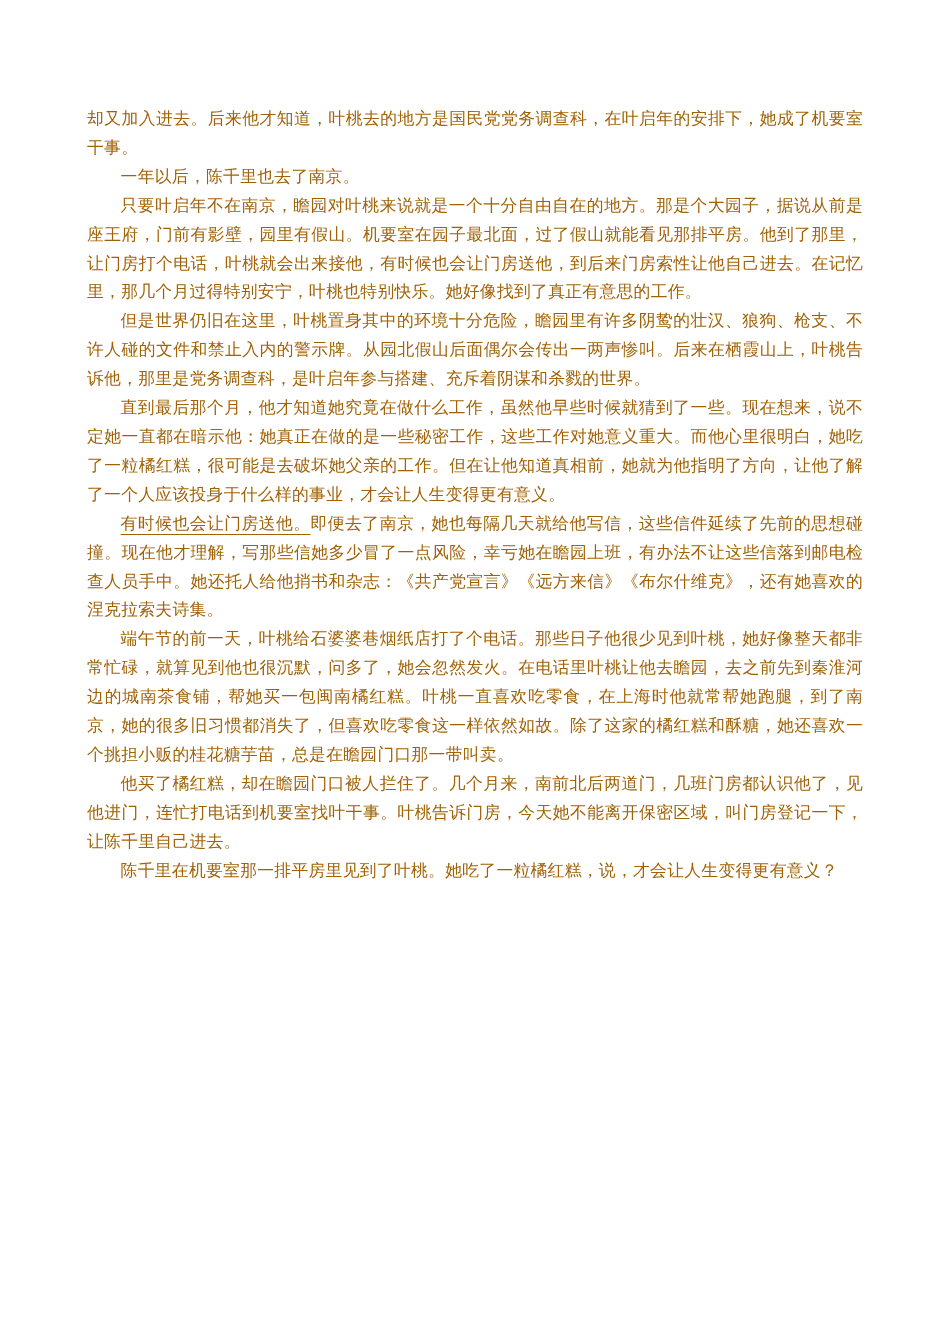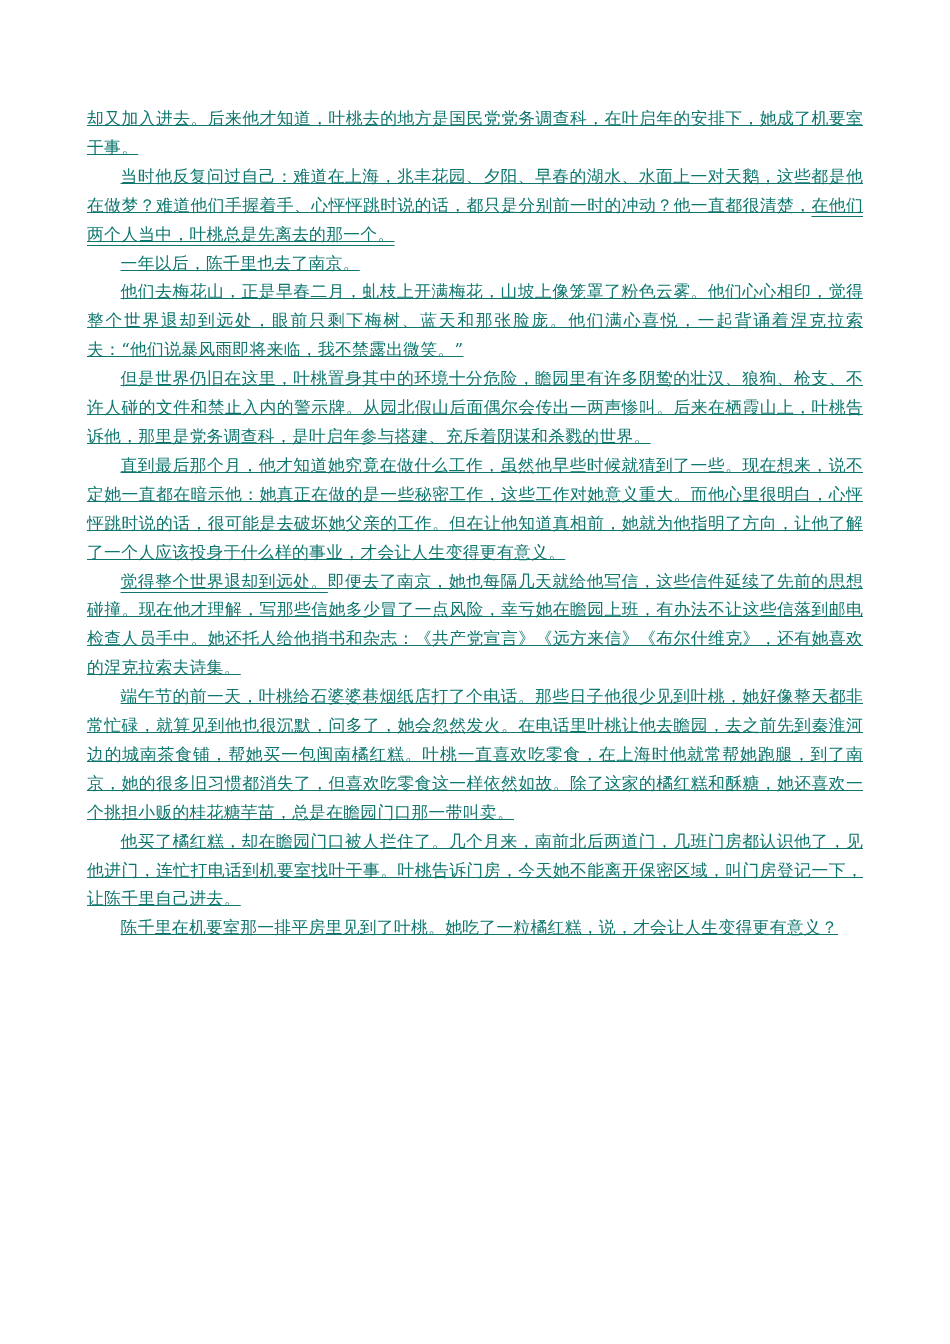--- a/index.html
+++ b/index.html
@@ -37,25 +37,24 @@
   .passage span.u {
     text-decoration: underline;
     text-decoration-thickness: 1px;
     text-underline-offset: 5px;
   }
 </style>
 </head>
 <body>
 
 <div class="page">
-  <div class="passage" style="color: #0f766e; text-decoration: underline;">
+  <div class="passage" style="color: #a16207;">
       <p class="no-indent"><span>却又加入进去。后来他才知道，叶桃去的地方是国民党党务调查科，在叶启年的安排下，她成了机要室干事。</span></p>
-      <p><span>当时他反复问过自己：难道在上海，兆丰花园、夕阳、早春的湖水、水面上一对天鹅，这些都是他在做梦？难道他们手握着手、心怦怦跳时说的话，都只是分别前一时的冲动？他一直都很清楚，</span><span class="u">在他们两个人当中，叶桃总是先离去的那一个。</span></p>
       <p><span>一年以后，陈千里也去了南京。</span></p>
-      <p><span>他们去梅花山，正是早春二月，虬枝上开满梅花，山坡上像笼罩了粉色云雾。他们心心相印，觉得整个世界退却到远处，眼前只剩下梅树、蓝天和那张脸庞。他们满心喜悦，一起背诵着涅克拉索夫：“他们说暴风雨即将来临，我不禁露出微笑。”</span></p>
+      <p><span>只要叶启年不在南京，瞻园对叶桃来说就是一个十分自由自在的地方。那是个大园子，据说从前是座王府，门前有影壁，园里有假山。机要室在园子最北面，过了假山就能看见那排平房。他到了那里，让门房打个电话，叶桃就会出来接他，有时候也会让门房送他，到后来门房索性让他自己进去。在记忆里，那几个月过得特别安宁，叶桃也特别快乐。她好像找到了真正有意思的工作。</span></p>
       <p><span>但是世界仍旧在这里，叶桃置身其中的环境十分危险，瞻园里有许多阴鸷的壮汉、狼狗、枪支、不许人碰的文件和禁止入内的警示牌。从园北假山后面偶尔会传出一两声惨叫。后来在栖霞山上，叶桃告诉他，那里是党务调查科，是叶启年参与搭建、充斥着阴谋和杀戮的世界。</span></p>
-      <p><span>直到最后那个月，他才知道她究竟在做什么工作，虽然他早些时候就猜到了一些。现在想来，说不定她一直都在暗示他：她真正在做的是一些秘密工作，这些工作对她意义重大。而他心里很明白，心怦怦跳时说的话，很可能是去破坏她父亲的工作。但在让他知道真相前，她就为他指明了方向，让他了解了一个人应该投身于什么样的事业，才会让人生变得更有意义。</span></p>
-      <p><span class="u">觉得整个世界退却到远处。</span><span>即便去了南京，她也每隔几天就给他写信，这些信件延续了先前的思想碰撞。现在他才理解，写那些信她多少冒了一点风险，幸亏她在瞻园上班，有办法不让这些信落到邮电检查人员手中。她还托人给他捎书和杂志：《共产党宣言》《远方来信》《布尔什维克》，还有她喜欢的涅克拉索夫诗集。</span></p>
+      <p><span>直到最后那个月，他才知道她究竟在做什么工作，虽然他早些时候就猜到了一些。现在想来，说不定她一直都在暗示他：她真正在做的是一些秘密工作，这些工作对她意义重大。而他心里很明白，她吃了一粒橘红糕，很可能是去破坏她父亲的工作。但在让他知道真相前，她就为他指明了方向，让他了解了一个人应该投身于什么样的事业，才会让人生变得更有意义。</span></p>
+      <p><span class="u">有时候也会让门房送他。</span><span>即便去了南京，她也每隔几天就给他写信，这些信件延续了先前的思想碰撞。现在他才理解，写那些信她多少冒了一点风险，幸亏她在瞻园上班，有办法不让这些信落到邮电检查人员手中。她还托人给他捎书和杂志：《共产党宣言》《远方来信》《布尔什维克》，还有她喜欢的涅克拉索夫诗集。</span></p>
       <p><span>端午节的前一天，叶桃给石婆婆巷烟纸店打了个电话。那些日子他很少见到叶桃，她好像整天都非常忙碌，就算见到他也很沉默，问多了，她会忽然发火。在电话里叶桃让他去瞻园，去之前先到秦淮河边的城南茶食铺，帮她买一包闽南橘红糕。叶桃一直喜欢吃零食，在上海时他就常帮她跑腿，到了南京，她的很多旧习惯都消失了，但喜欢吃零食这一样依然如故。除了这家的橘红糕和酥糖，她还喜欢一个挑担小贩的桂花糖芋苗，总是在瞻园门口那一带叫卖。</span></p>
       <p><span>他买了橘红糕，却在瞻园门口被人拦住了。几个月来，南前北后两道门，几班门房都认识他了，见他进门，连忙打电话到机要室找叶干事。叶桃告诉门房，今天她不能离开保密区域，叫门房登记一下，让陈千里自己进去。</span></p>
       <p><span>陈千里在机要室那一排平房里见到了叶桃。她吃了一粒橘红糕，说，才会让人生变得更有意义？</span></p>
     </div>
 </div>
 
 </body></html>

